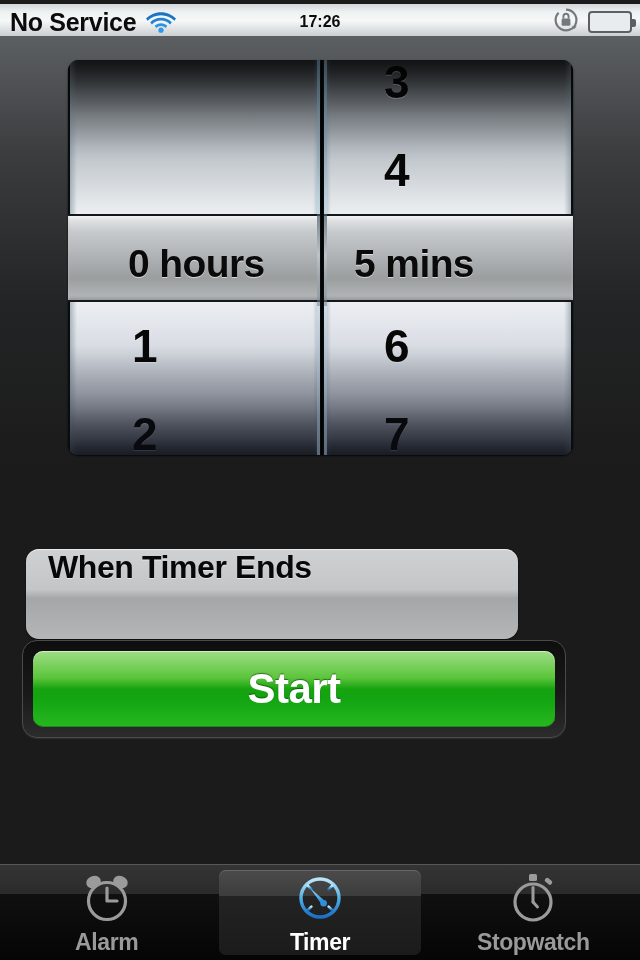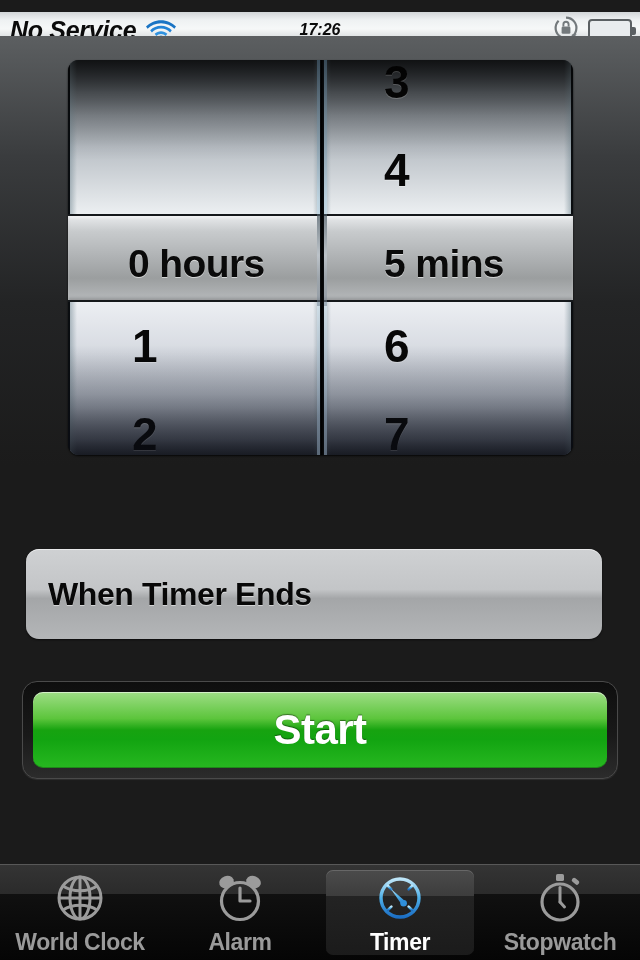--- a/index.html
+++ b/index.html
@@ -6,24 +6,24 @@
   html,body {
     width:640px; height:960px;
     background:#000;
     font-family:"Liberation Sans", sans-serif;
     overflow:hidden;
   }
   #screen { position:relative; width:640px; height:960px; background:#1b1b1b; overflow:hidden; }
 
   
   #statusbar{
-    position:absolute; left:0; top:12px; width:640px; height:36px;
+    position:absolute; left:0; top:4px; width:640px; height:36px;
     background:linear-gradient(to bottom,#d2d6d8 0%,#eef1f2 22%,#f6f8f8 48%,#c9ced1 92%,#9ba1a4 100%);
     border-bottom:1px solid #6f7679;
-    display:flex; align-items:center;font-style:italic;
+    display:flex; align-items:center;
   }
   #sb-left{ position:absolute; left:10px; top:0; height:36px; display:flex; align-items:center; gap:10px;}
   .sb-carrier{ font-size:25px; font-weight:bold; color:#0b0b0b; letter-spacing:-0.3px; }
   #sb-time{
     position:absolute; left:0; top:0; width:640px; height:36px;
     display:flex; align-items:center; justify-content:center;
     font-size:16px; font-weight:bold; color:#0b0b0b; letter-spacing:0px;
   }
   #sb-right{ position:absolute; right:8px; top:0; height:36px; display:flex; align-items:center; gap:9px; }
 
@@ -91,21 +91,21 @@
   
   #selband{
     position:absolute; left:0; top:154px; width:505px; height:88px; z-index:6;
     background:linear-gradient(to bottom,#e8eaec 0%,#c8cbcd 18%,#aeb1b3 50%,#9b9e9f 74%,#b6b9bb 100%);
     border-top:2px solid #15181b; border-bottom:2px solid #15181b;
     box-shadow:inset 0 2px 3px rgba(255,255,255,.5), inset 0 -2px 3px rgba(0,0,0,.18);
     display:flex;
   }
   #selband .half{ height:100%; display:flex; align-items:center; }
   #selband .half.h1{ width:252px; padding-left:60px; }
-  #selband .half.h2{ width:253px; padding-left:64px; }
+  #selband .half.h2{ width:253px; padding-left:34px; }
   #selband .seltext{
     font-size:39px; font-weight:bold; color:#0a0a0a; letter-spacing:-0.6px;
     text-shadow:0 1px 0 rgba(255,255,255,.55);
     margin-top:12px;
   }
   #selband .banddiv{
     position:absolute; left:252px; top:-2px; width:4px; height:92px;
     background:linear-gradient(to right,#0d1013,#000,#0d1013);
   }
   #selband .banddiv:before,#selband .banddiv:after{
@@ -119,41 +119,41 @@
     position:absolute; left:0; top:0; width:505px; height:100px; z-index:4; pointer-events:none;
     background:linear-gradient(to bottom, rgba(0,0,0,.62) 0%, rgba(0,0,0,.16) 55%, rgba(0,0,0,0) 100%);
   }
   #shade-bot{
     position:absolute; left:0; bottom:0; width:505px; height:110px; z-index:4; pointer-events:none;
     background:linear-gradient(to top, rgba(10,12,20,.70) 0%, rgba(10,12,20,.22) 55%, rgba(0,0,0,0) 100%);
   }
 
   
   #ends-row{
-    position:absolute; left:26px; top:549px; width:576px; height:90px;
+    position:absolute; left:26px; top:549px; width:492px; height:90px;
     border-radius:13px;
     background:linear-gradient(to bottom,#cfd1d3 0%,#c3c5c7 45%,#a4a6a8 55%,#b4b6b8 100%);
     box-shadow:inset 0 1px 0 rgba(255,255,255,.55), 0 1px 2px rgba(0,0,0,.6);
-    display:flex; align-items:center; justify-content:space-between;
+    display:flex; justify-content:space-between;
     padding:0 14px 0 22px;
   }
   .ends-label{
     font-size:32px; font-weight:bold; color:#080808; letter-spacing:-0.4px;
     text-shadow:0 1px 0 rgba(255,255,255,.5);
   }
   .ends-right{ display:flex; align-items:center; gap:13px; }
   .ends-value{
     font-size:32px; color:#6d6f71; letter-spacing:-0.3px;
     text-shadow:0 1px 0 rgba(255,255,255,.45);
   }
   .chev{ width:16px; height:26px; position:relative; }
 
   
   #start-wrap{
-    position:absolute; left:22px; top:681px; width:596px; height:98px;
+    position:absolute; left:22px; top:640px; width:544px; height:98px;
     border-radius:15px;
     background:linear-gradient(to bottom,#0e0e0e,#191919 55%,#2c2c2c);
     border:1px solid #4a4a4a;
     padding:10px;
     box-shadow:0 1px 1px rgba(255,255,255,.09);
   }
   #start-btn{
     width:100%; height:100%; border:none; border-radius:10px;
     background:linear-gradient(to bottom,#9edd85 0%,#5cc53c 35%,#17a310 50%,#12a411 62%,#27b820 100%);
     box-shadow:inset 0 1px 0 rgba(255,255,255,.55), inset 0 -1px 0 rgba(0,0,0,.25);
@@ -262,36 +262,20 @@
   <div id="ends-row">
     <span class="ends-label">When Timer Ends</span>
   </div>
 
   <div id="start-wrap">
     <div id="start-btn">Start</div>
   </div>
 
   <div id="tabbar">
 
-    <div class="tab">
-
-      <span class="ic">
-        <svg width="54" height="54" viewBox="0 0 54 54">
-          <g fill="none" stroke="#9b9b9b" stroke-width="3">
-            <circle cx="27" cy="27" r="21"></circle>
-            <ellipse cx="27" cy="27" rx="10" ry="21"></ellipse>
-            <line x1="6" y1="27" x2="48" y2="27"></line>
-            <path d="M10 15c4.6 3.1 10.4 4.8 17 4.8S39.4 18.1 44 15"></path>
-            <path d="M10 39c4.6-3.1 10.4-4.8 17-4.8S39.4 35.9 44 39"></path>
-            <line x1="27" y1="6" x2="27" y2="48"></line>
-          </g>
-        </svg>
-      </span>
-      <span class="tlabel">World Clock</span>
-    </div>
 
     <div class="tab">
 
       <span class="ic">
         <svg width="54" height="54" viewBox="0 0 54 54">
           <ellipse cx="13.5" cy="11" rx="7.5" ry="6" fill="#9b9b9b" transform="rotate(-22 13.5 11)"></ellipse>
           <ellipse cx="40.5" cy="11" rx="7.5" ry="6" fill="#9b9b9b" transform="rotate(22 40.5 11)"></ellipse>
           <circle cx="27" cy="30" r="18.5" fill="none" stroke="#9b9b9b" stroke-width="3.2"></circle>
           <path d="M27 17v13h10" fill="none" stroke="#9b9b9b" stroke-width="3.2" stroke-linecap="round" stroke-linejoin="round"></path>
         </svg>

